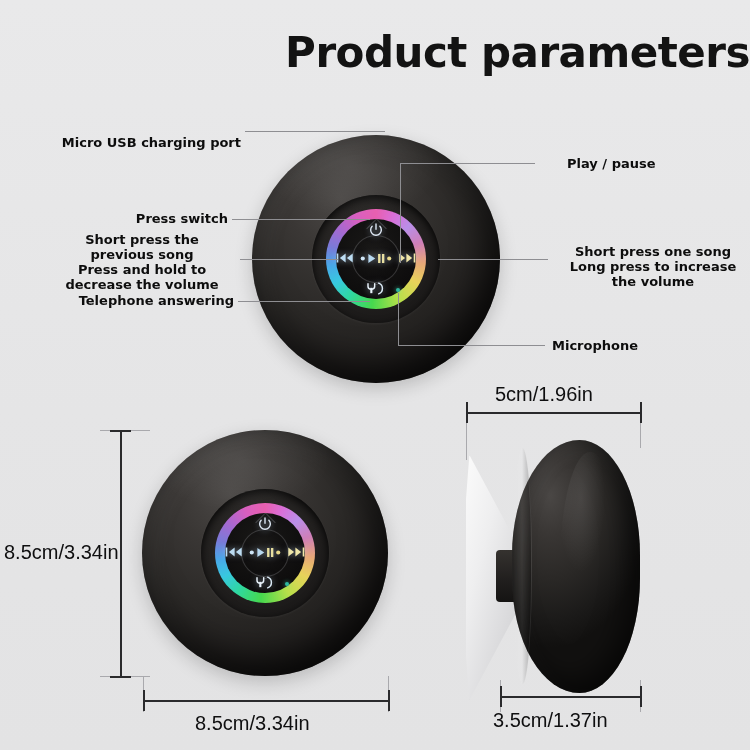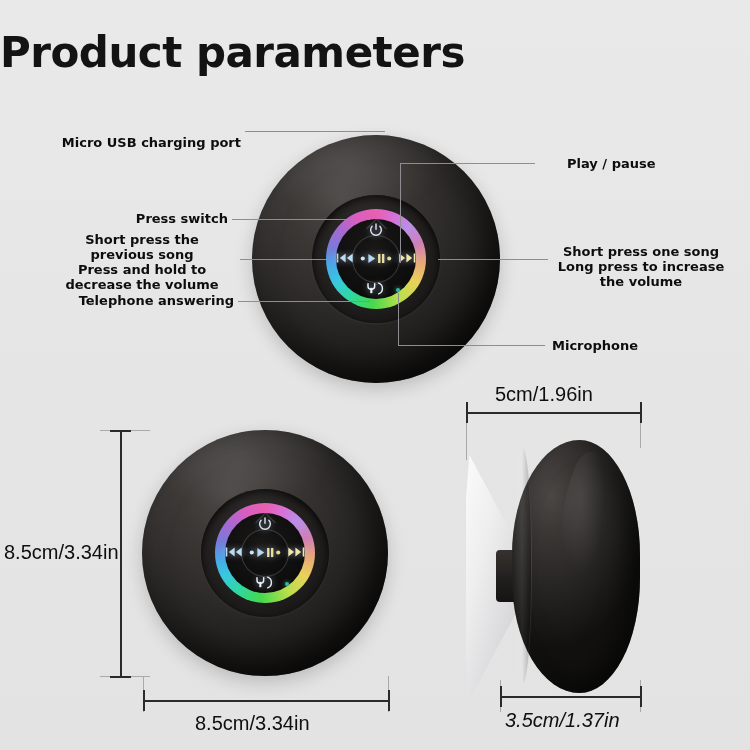--- a/index.html
+++ b/index.html
@@ -19,21 +19,21 @@
     height: 750px;
     background: linear-gradient(180deg, #e9e9ea 0%, #e5e5e6 55%, #e3e3e4 100%);
   }
 
   
   .title {
     position: absolute;
     left: 0;
     top: 28px;
     width: 750px;
-    text-align: left;
+    text-align: right;
     font-size: 42px;
     font-weight: bold;
     letter-spacing: -0.5px;
     color: #131313;
     font-family: "DejaVu Sans", sans-serif;
   }
 
   
   .label {
     position: absolute;
@@ -283,21 +283,21 @@
 
   <div class="label right-al" style="left:56px; top:293px; width:178px;">Telephone answering</div>
 
   <div class="label cent-al" style="left:48px; top:232px; width:188px;">Short press the
 previous song
 Press and hold to
 decrease the volume</div>
 
   <div class="label left-al" style="left:567px; top:156px; width:150px;">Play / pause</div>
 
-  <div class="label cent-al" style="left:549px; top:244px; width:184px;">Short press one song
+  <div class="label cent-al" style="left:561px; top:244px; width:184px;">Short press one song
 Long press to increase
 the volume</div>
 
   <div class="label left-al" style="left:552px; top:338px; width:140px;">Microphone</div>
 
   <div class="speaker" style="left:142px; top:430px; width:246px; height:246px;">
     <div class="panel" style="left:59px; top:59px; width:128px; height:128px;">
       <div class="rgb-ring" style="left:14px; top:14px; width:100px; height:100px;"></div>
       <div class="rgb-ring-mask" style="left:24px; top:24px; width:80px; height:80px;"></div>
 
@@ -380,15 +380,15 @@
   <div class="guide-v" style="left:640px; top:680px; height:32px;"></div>
 
   <div class="dim-line-h" style="left:466px; top:412px; width:174px;"></div>
   <div class="dim-cap-v" style="left:466px; top:402px; height:21px;"></div>
   <div class="dim-cap-v" style="left:640px; top:402px; height:21px;"></div>
   <div class="dim-text" style="left:495px; top:383px;">5cm/1.96in</div>
 
   <div class="dim-line-h" style="left:500px; top:696px; width:140px;"></div>
   <div class="dim-cap-v" style="left:500px; top:686px; height:21px;"></div>
   <div class="dim-cap-v" style="left:640px; top:686px; height:21px;"></div>
-  <div class="dim-text" style="left:505px; top:709px;font-style:italic;">3.5cm/1.37in</div>
+  <div class="dim-text" style="left:493px; top:709px;">3.5cm/1.37in</div>
 
 </div>
 
 </body></html>

